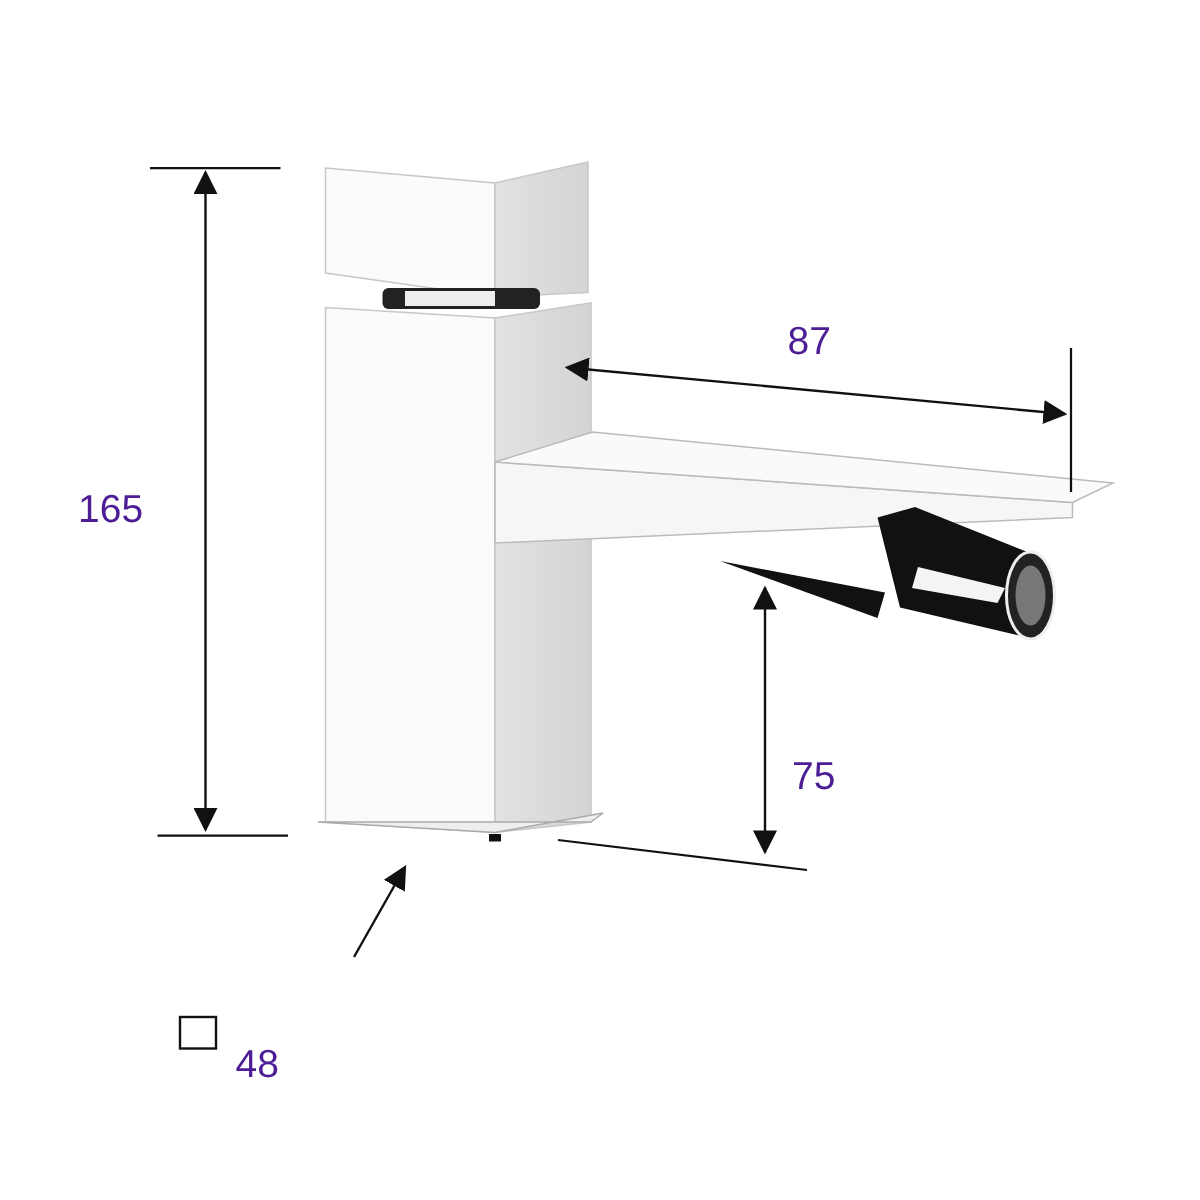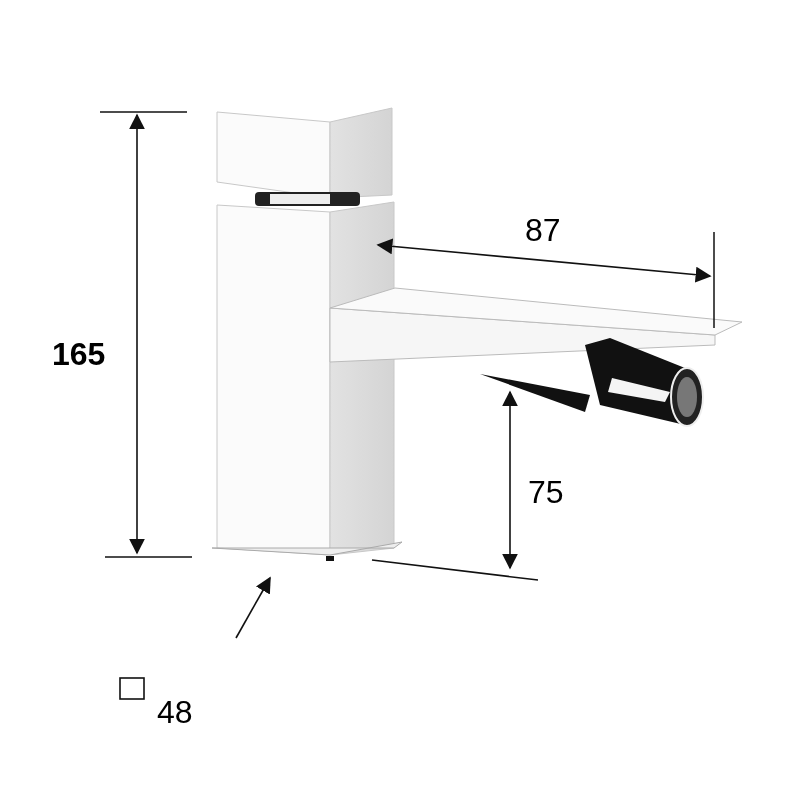--- a/index.html
+++ b/index.html
@@ -1,18 +1,18 @@
 <!DOCTYPE html>
 <html><head>
 <meta charset="utf-8">
 <style>
   html, body { margin:0; padding:0; background:#ffffff; }
   body { width:800px; height:800px; position:relative; overflow:hidden; font-family:"Liberation Sans", sans-serif; }
   svg { position:absolute; left:0; top:0; }
-  .dim-label { position:absolute; font-size:32px; color:#000000; line-height:1; }
+  .dim-label { position:absolute; font-size:26px; color:#4c1d95; line-height:1; }
 </style>
 </head>
 <body>
 
 <svg width="800" height="800" viewBox="0 0 800 800">
   <defs>
     <marker id="ah" markerWidth="10" markerHeight="10" refX="9" refY="5" orient="auto-start-reverse">
       <path d="M0,0 L10,5 L0,10 z" fill="#111"></path>
     </marker>
     <linearGradient id="sideShade" x1="0" x2="1">
@@ -63,16 +63,16 @@
     <line x1="372" y1="560" x2="538" y2="580" stroke="#111" stroke-width="1.5"></line>
   </g>
 
   <g>
     <line x1="236" y1="638" x2="270" y2="578" stroke="#111" stroke-width="1.6" marker-end="url(#ah)"></line>
   </g>
 
   <rect x="120" y="678" width="24" height="21" fill="none" stroke="#111" stroke-width="1.6"></rect>
 </svg>
 
-<div class="dim-label" style="left:52px; top:338px;font-weight:bold;">165</div>
+<div class="dim-label" style="left:52px; top:326px;">165</div>
 <div class="dim-label" style="left:525px; top:214px;">87</div>
-<div class="dim-label" style="left:528px; top:476px;">75</div>
+<div class="dim-label" style="left:528px; top:504px;">75</div>
 <div class="dim-label" style="left:157px; top:696px;">48</div>
 
 </body></html>

